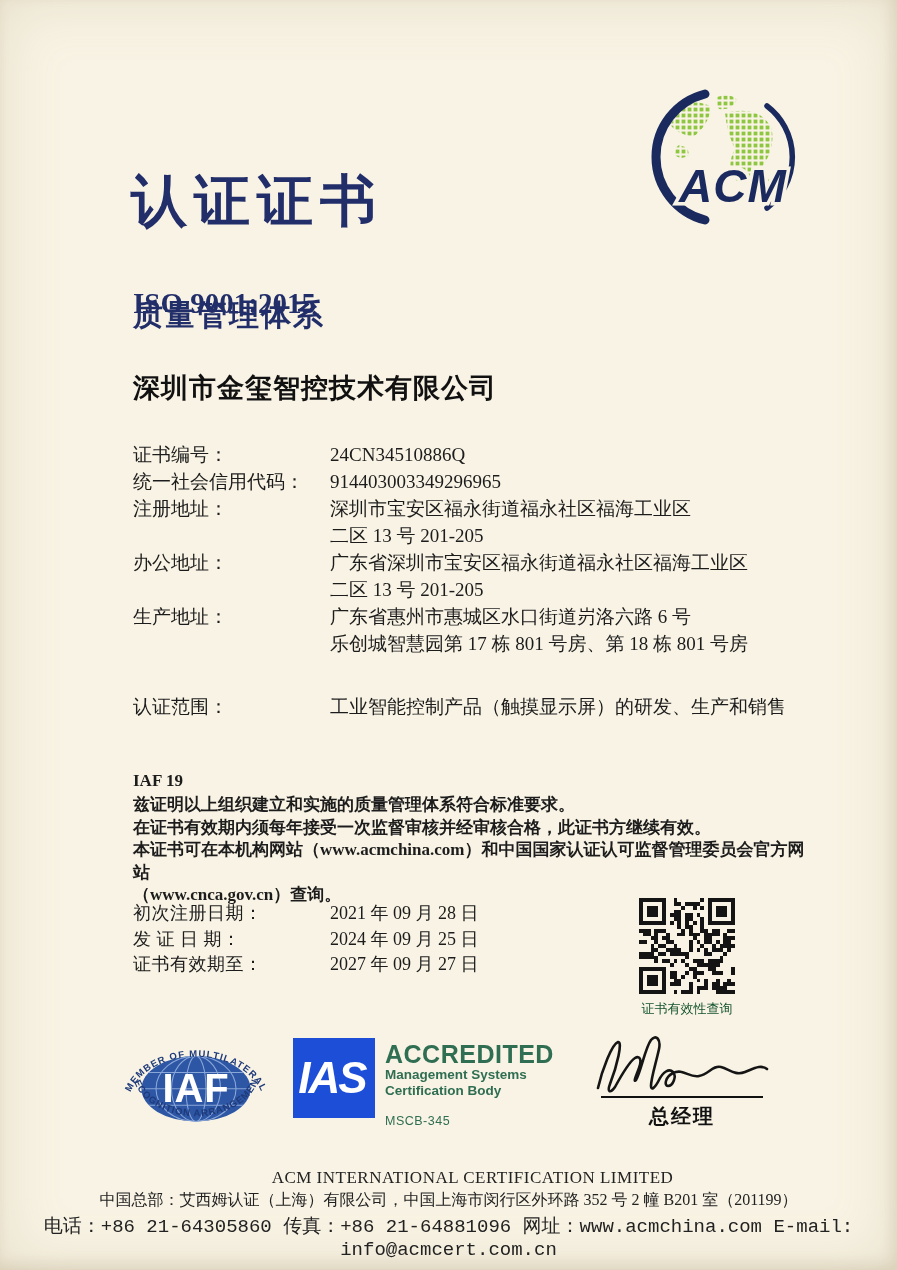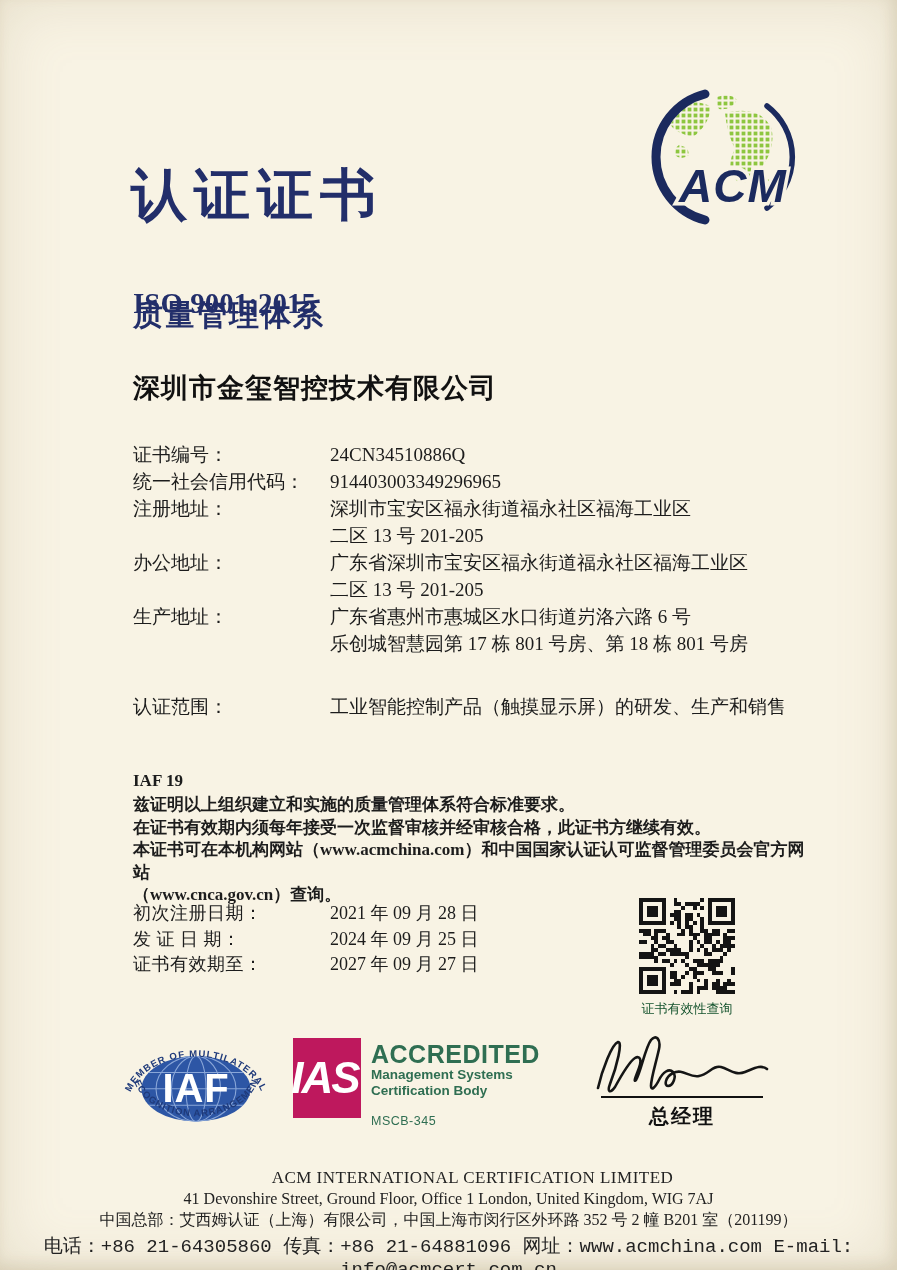--- a/index.html
+++ b/index.html
@@ -6,21 +6,21 @@
   .page{
     position:relative; width:897px; height:1270px; margin:0 auto;
     background:#f8f3e4;
     box-shadow: inset 0 0 60px rgba(170,150,110,.22), inset -4px -6px 14px rgba(140,120,80,.18);
     font-family:"Liberation Serif", serif;
     color:#1c1c1c; overflow:hidden;
   }
   .abs{position:absolute;}
   
   .cert-title{
-    left:131px; top:158px; font-family:"Liberation Sans", sans-serif;
+    left:131px; top:164px; font-family:"Liberation Sans", sans-serif;
     font-weight:900; font-size:56px; letter-spacing:7px; color:#222e6a;
   }
   .system-title{
     left:133px; top:251px; font-family:"Liberation Sans", sans-serif;
     font-weight:900; font-size:30px; letter-spacing:2px; color:#222e6a;margin-top:44px;
   }
   .standard-title{
     left:133px; top:287px; font-family:"Liberation Serif", serif;
     font-weight:bold; font-size:29px; color:#222e6a;
   }
@@ -42,21 +42,21 @@
   .dates{ left:133px; top:901px; width:560px; font-size:18px; line-height:25.5px;}
   .dates .drow{display:flex;}
   .dates .dlabel{width:197px; flex:0 0 197px; letter-spacing:.5px;}
   
   .qr-box{ left:639px; top:898px; width:96px; height:96px;}
   .qr-caption{ left:621px; top:1000px; width:132px; text-align:center; font-size:13px; color:#14532d;}
   
   .iaf-svg{ left:116px; top:1032px;}
   .ias-wrap{ left:293px; top:1038px; display:flex; }
   .ias-square{
-    width:68px; height:80px; background:#be185d; color:#fff;
+    width:82px; height:80px; background:#1d4ed8; color:#fff;
     font-family:"Liberation Sans", sans-serif; font-weight:bold; font-style:italic;
     font-size:44px; display:flex; align-items:center; justify-content:center;
     letter-spacing:-2px; padding-right:4px; box-sizing:border-box;
   }
   .ias-text{ margin-left:10px; color:#2f6e52; font-family:"Liberation Sans", sans-serif; padding-top:3px;}
   .ias-accredited{ font-size:25px; font-weight:bold; letter-spacing:.5px; line-height:26px; color:#2f6e52;}
   .ias-line{ font-size:13.5px; line-height:15.5px; font-weight:bold;}
   .ias-mscb{ font-size:12.5px; margin-top:16px; font-weight:normal; letter-spacing:.5px;}
   
   .sig-svg{ left:592px; top:1030px;}
@@ -507,18 +507,17 @@
              C49,42 53,18 59,10 C64,4 69,9 67,19 C64,33 59,48 59,56
              C59,61 63,58 67,50 C71,42 77,38 81,42 C85,46 81,56 76,56
              C72,56 73,47 81,43 C91,38 97,48 107,46 C117,44 121,35 129,37
              C137,39 143,46 153,42 C161,39 169,34 175,39" fill="none" stroke="#151515" stroke-width="2.6" stroke-linecap="round"></path>
   </svg>
   <div class="abs sig-line"></div>
   <div class="abs sig-title">总经理</div>
 
   <div class="abs footer">
     <div class="f1">ACM INTERNATIONAL CERTIFICATION LIMITED</div>
-    <div class="f2">41 Devonshire Street, Ground Floor, Office 1 London, United Kingdom, WIG 7AJ</div>
     <div class="f3">中国总部：艾西姆认证（上海）有限公司，中国上海市闵行区外环路 352 号 2 幢 B201 室（201199）</div>
     <div class="f4">电话：+86 21-64305860  传真：+86 21-64881096  网址：www.acmchina.com   E-mail: info@acmcert.com.cn</div>
   </div>
 
 </div>
 
 </body></html>

